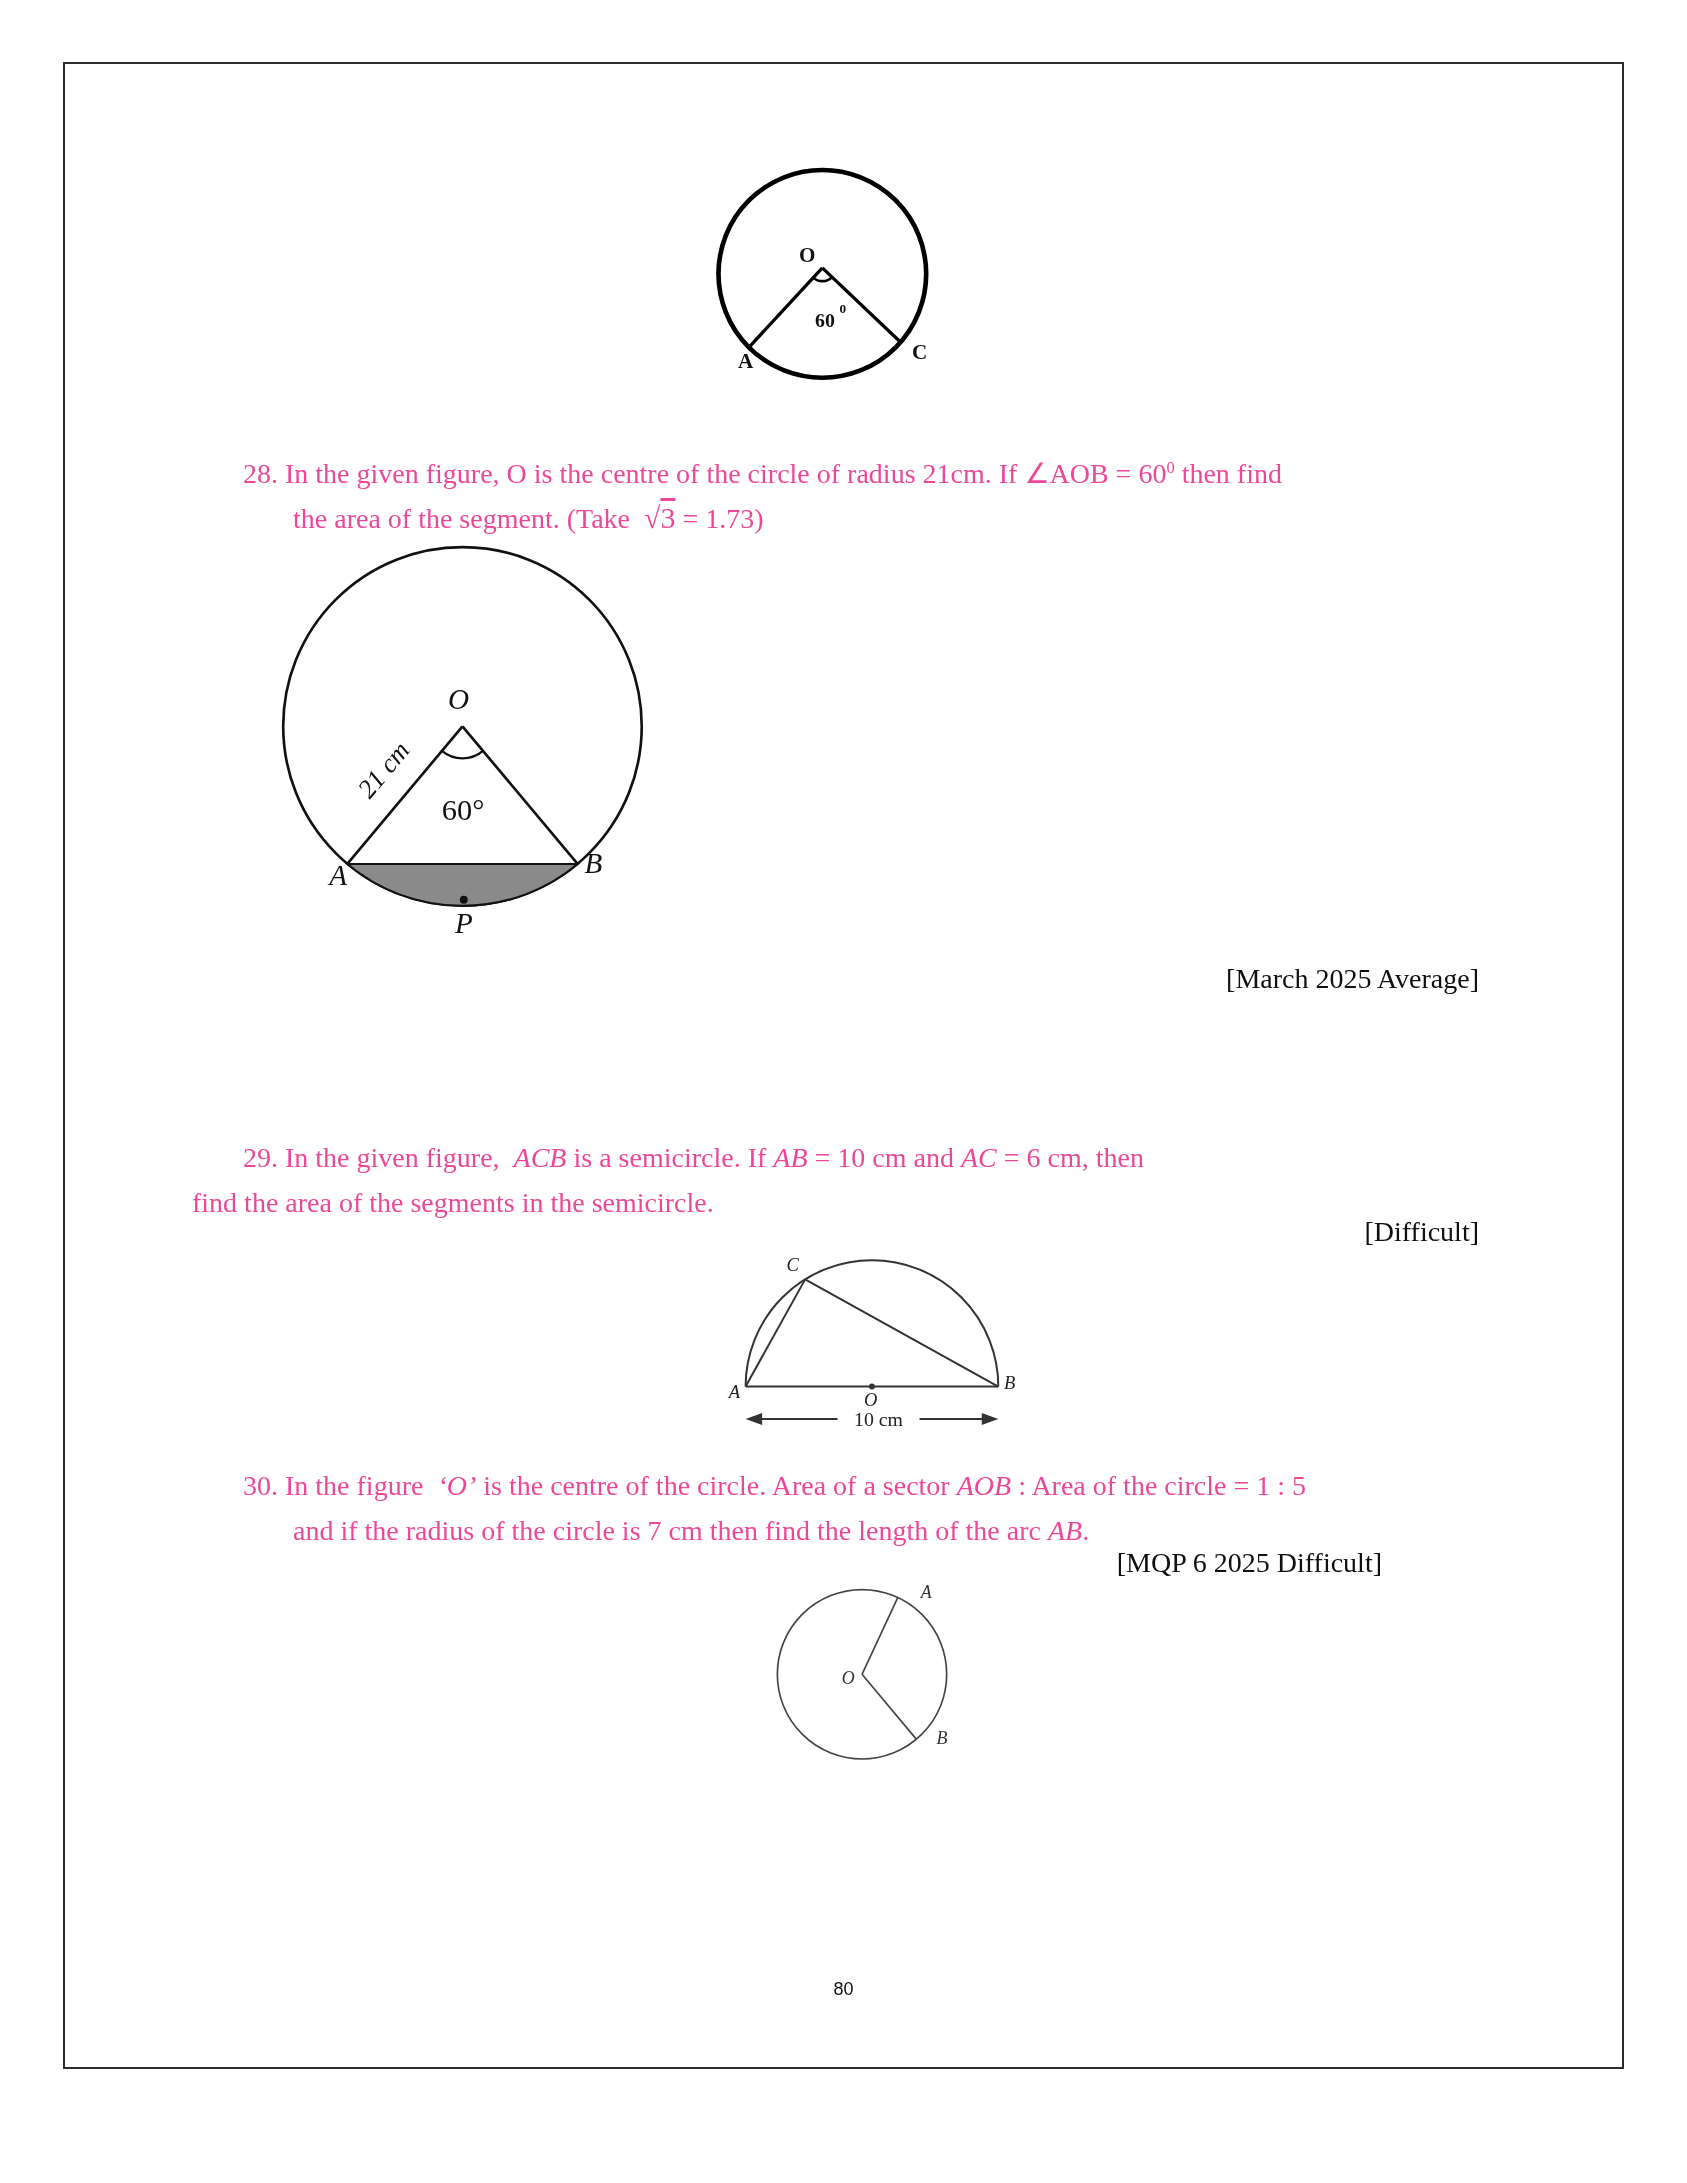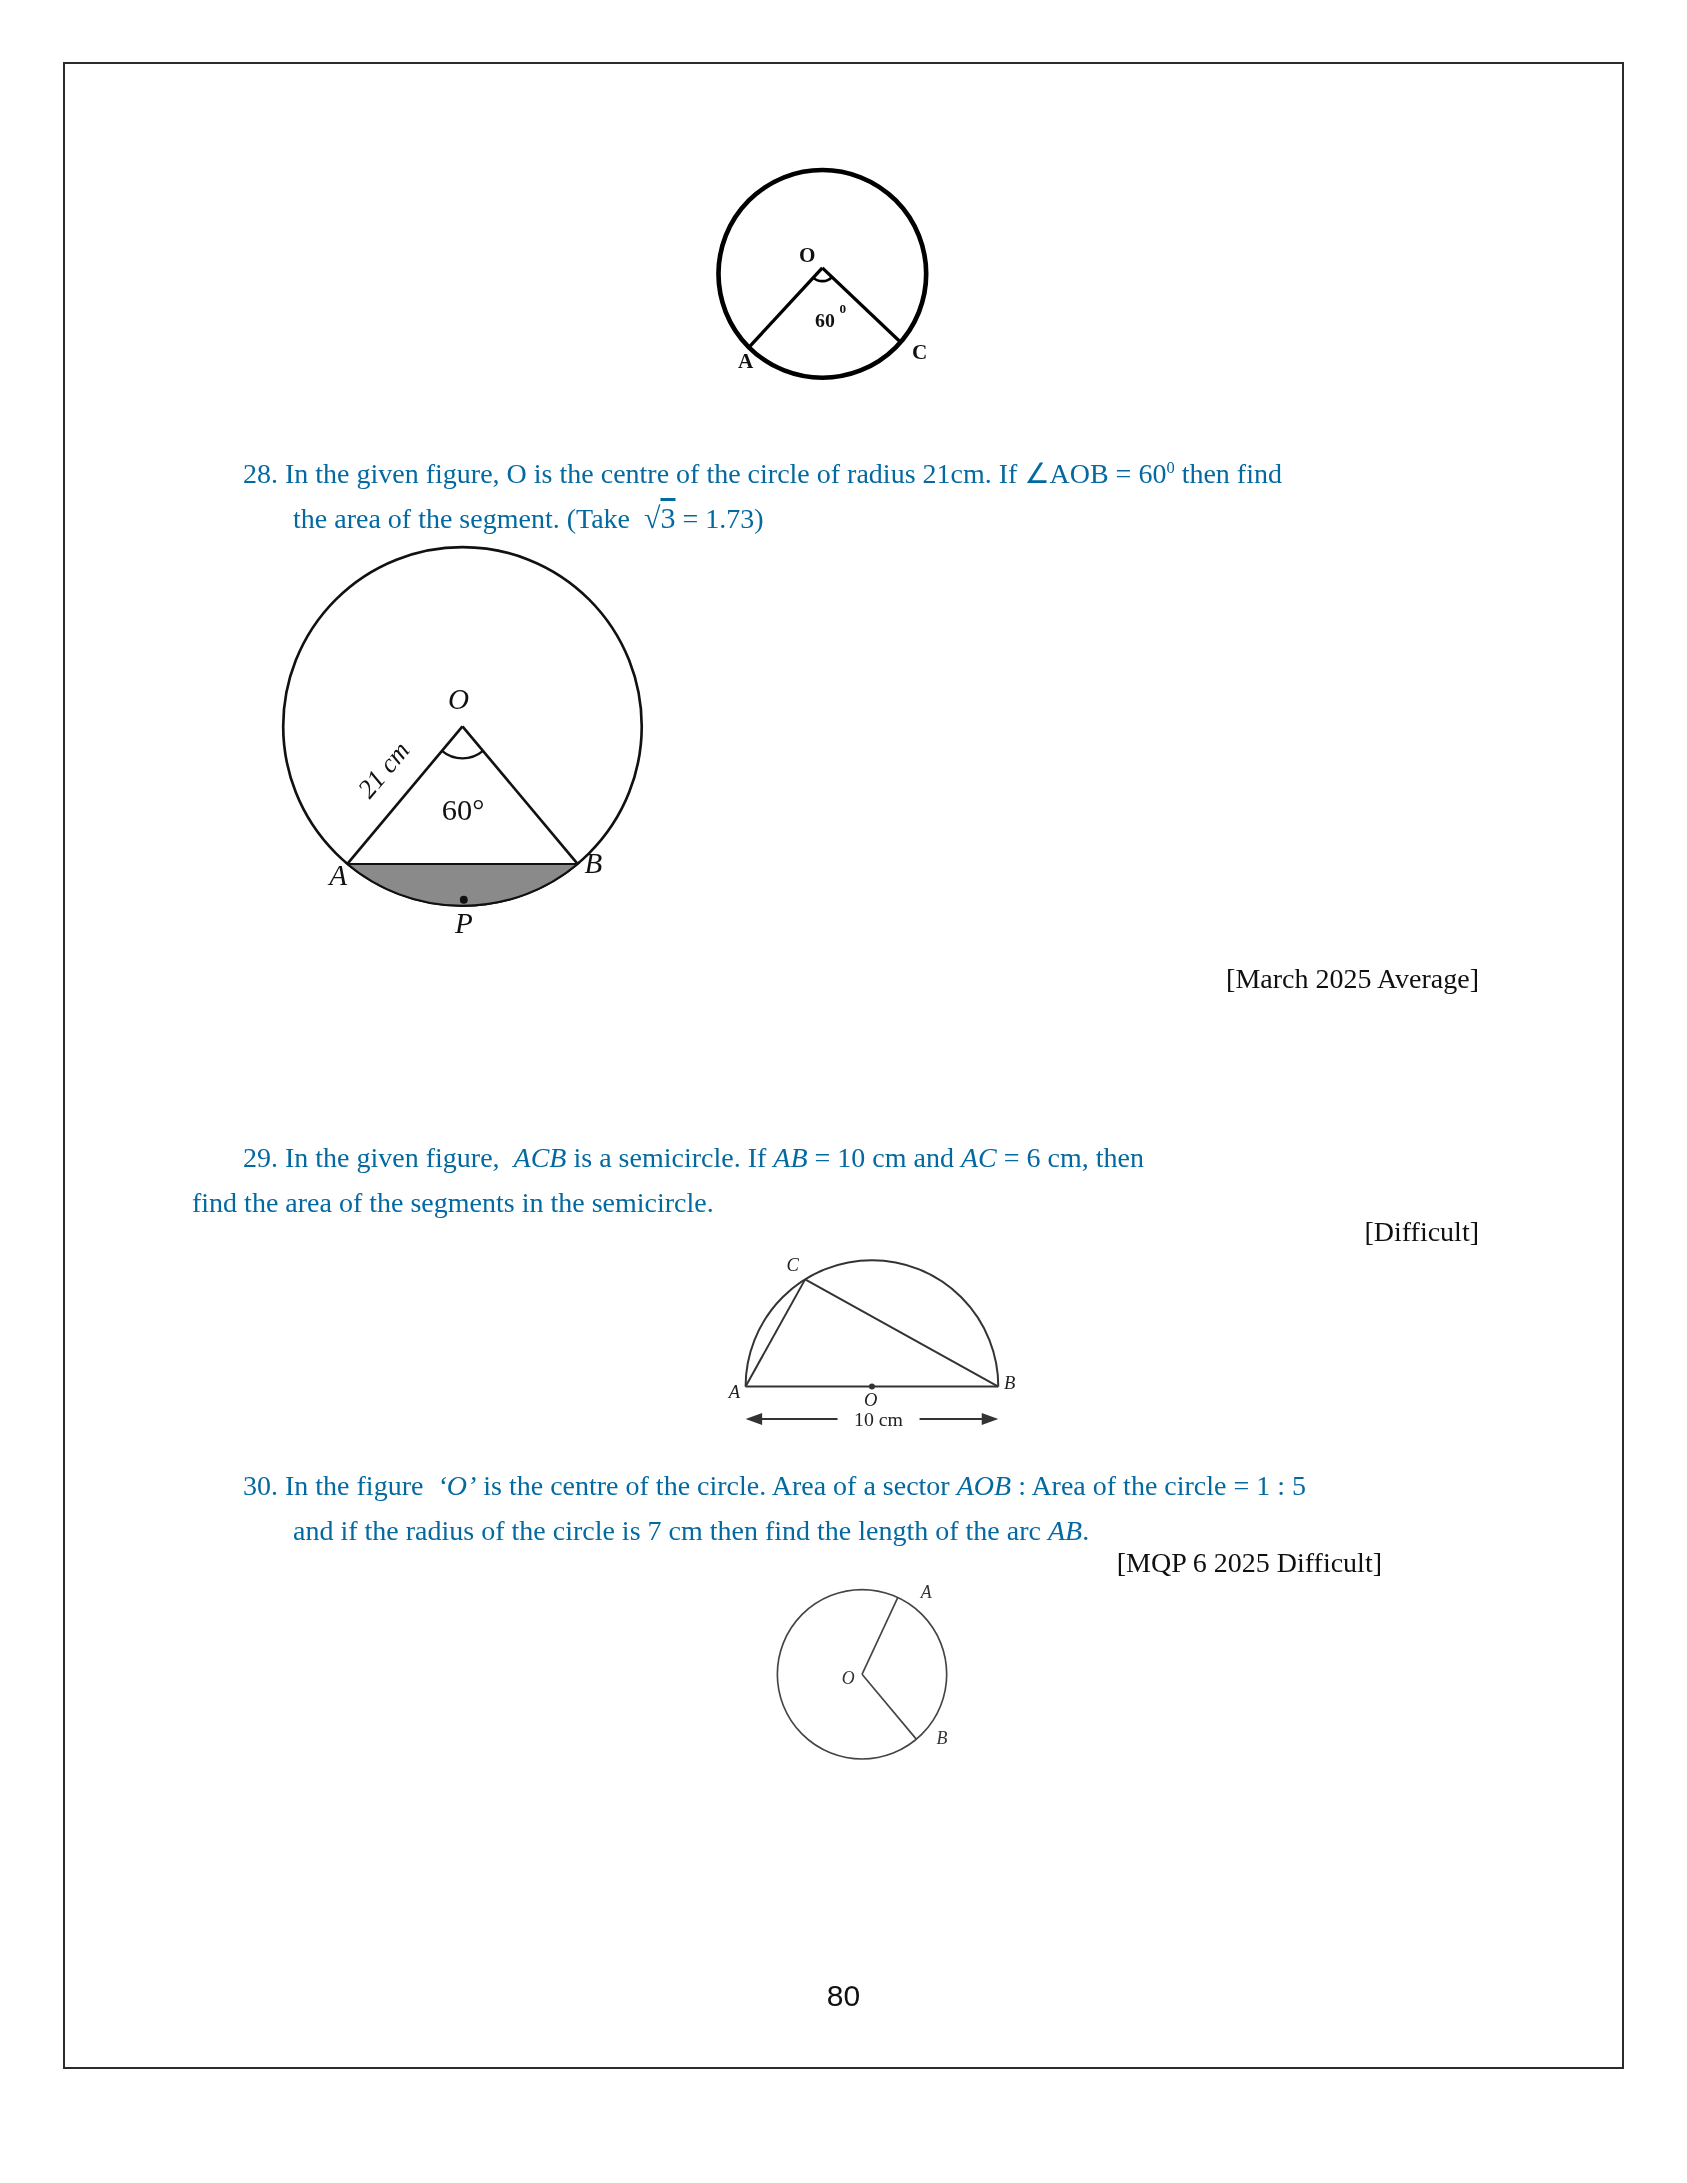--- a/index.html
+++ b/index.html
@@ -7,30 +7,30 @@
   body {
     width:1687px; height:2183px; position:relative;
     font-family:"Liberation Serif", serif; color:#101010;
   }
   .frame {
     position:absolute; left:63px; top:62px; width:1561px; height:2007px;
     border:2.6px solid #2b2b2b; background:transparent;
   }
   .figs { position:absolute; left:0; top:0; }
 
-  .line { position:absolute; font-size:28px; white-space:pre; color:#0369a1; }
+  .line { position:absolute; font-size:28px; white-space:pre; color:#ec4899; }
   .tag  { position:absolute; font-size:28px; white-space:pre; color:#101010; }
   .it   { font-style:italic; }
   sup.deg { font-size:16.5px; vertical-align:super; line-height:0; }
   .sqrt { font-size:30px; }
   .over { text-decoration:overline; }
 
   .pagenum {
     position:absolute; left:0; top:1979px; width:100%; text-align:center;
-    font-family:"Liberation Sans", sans-serif; font-size:30px; color:#111;
+    font-family:"Liberation Sans", sans-serif; font-size:18px; color:#111;
   }
 
   
   text { font-family:"Liberation Serif", serif; fill:#111; }
   .fb32 { font-weight:bold; font-size:32px; }
   .fb30 { font-weight:bold; font-size:30px; }
   .fb20 { font-weight:bold; font-size:20px; }
   .fi44 { font-style:italic; font-size:44px; }
   .fi40 { font-style:italic; font-size:40px; }
   .f46  { font-size:46px; }

